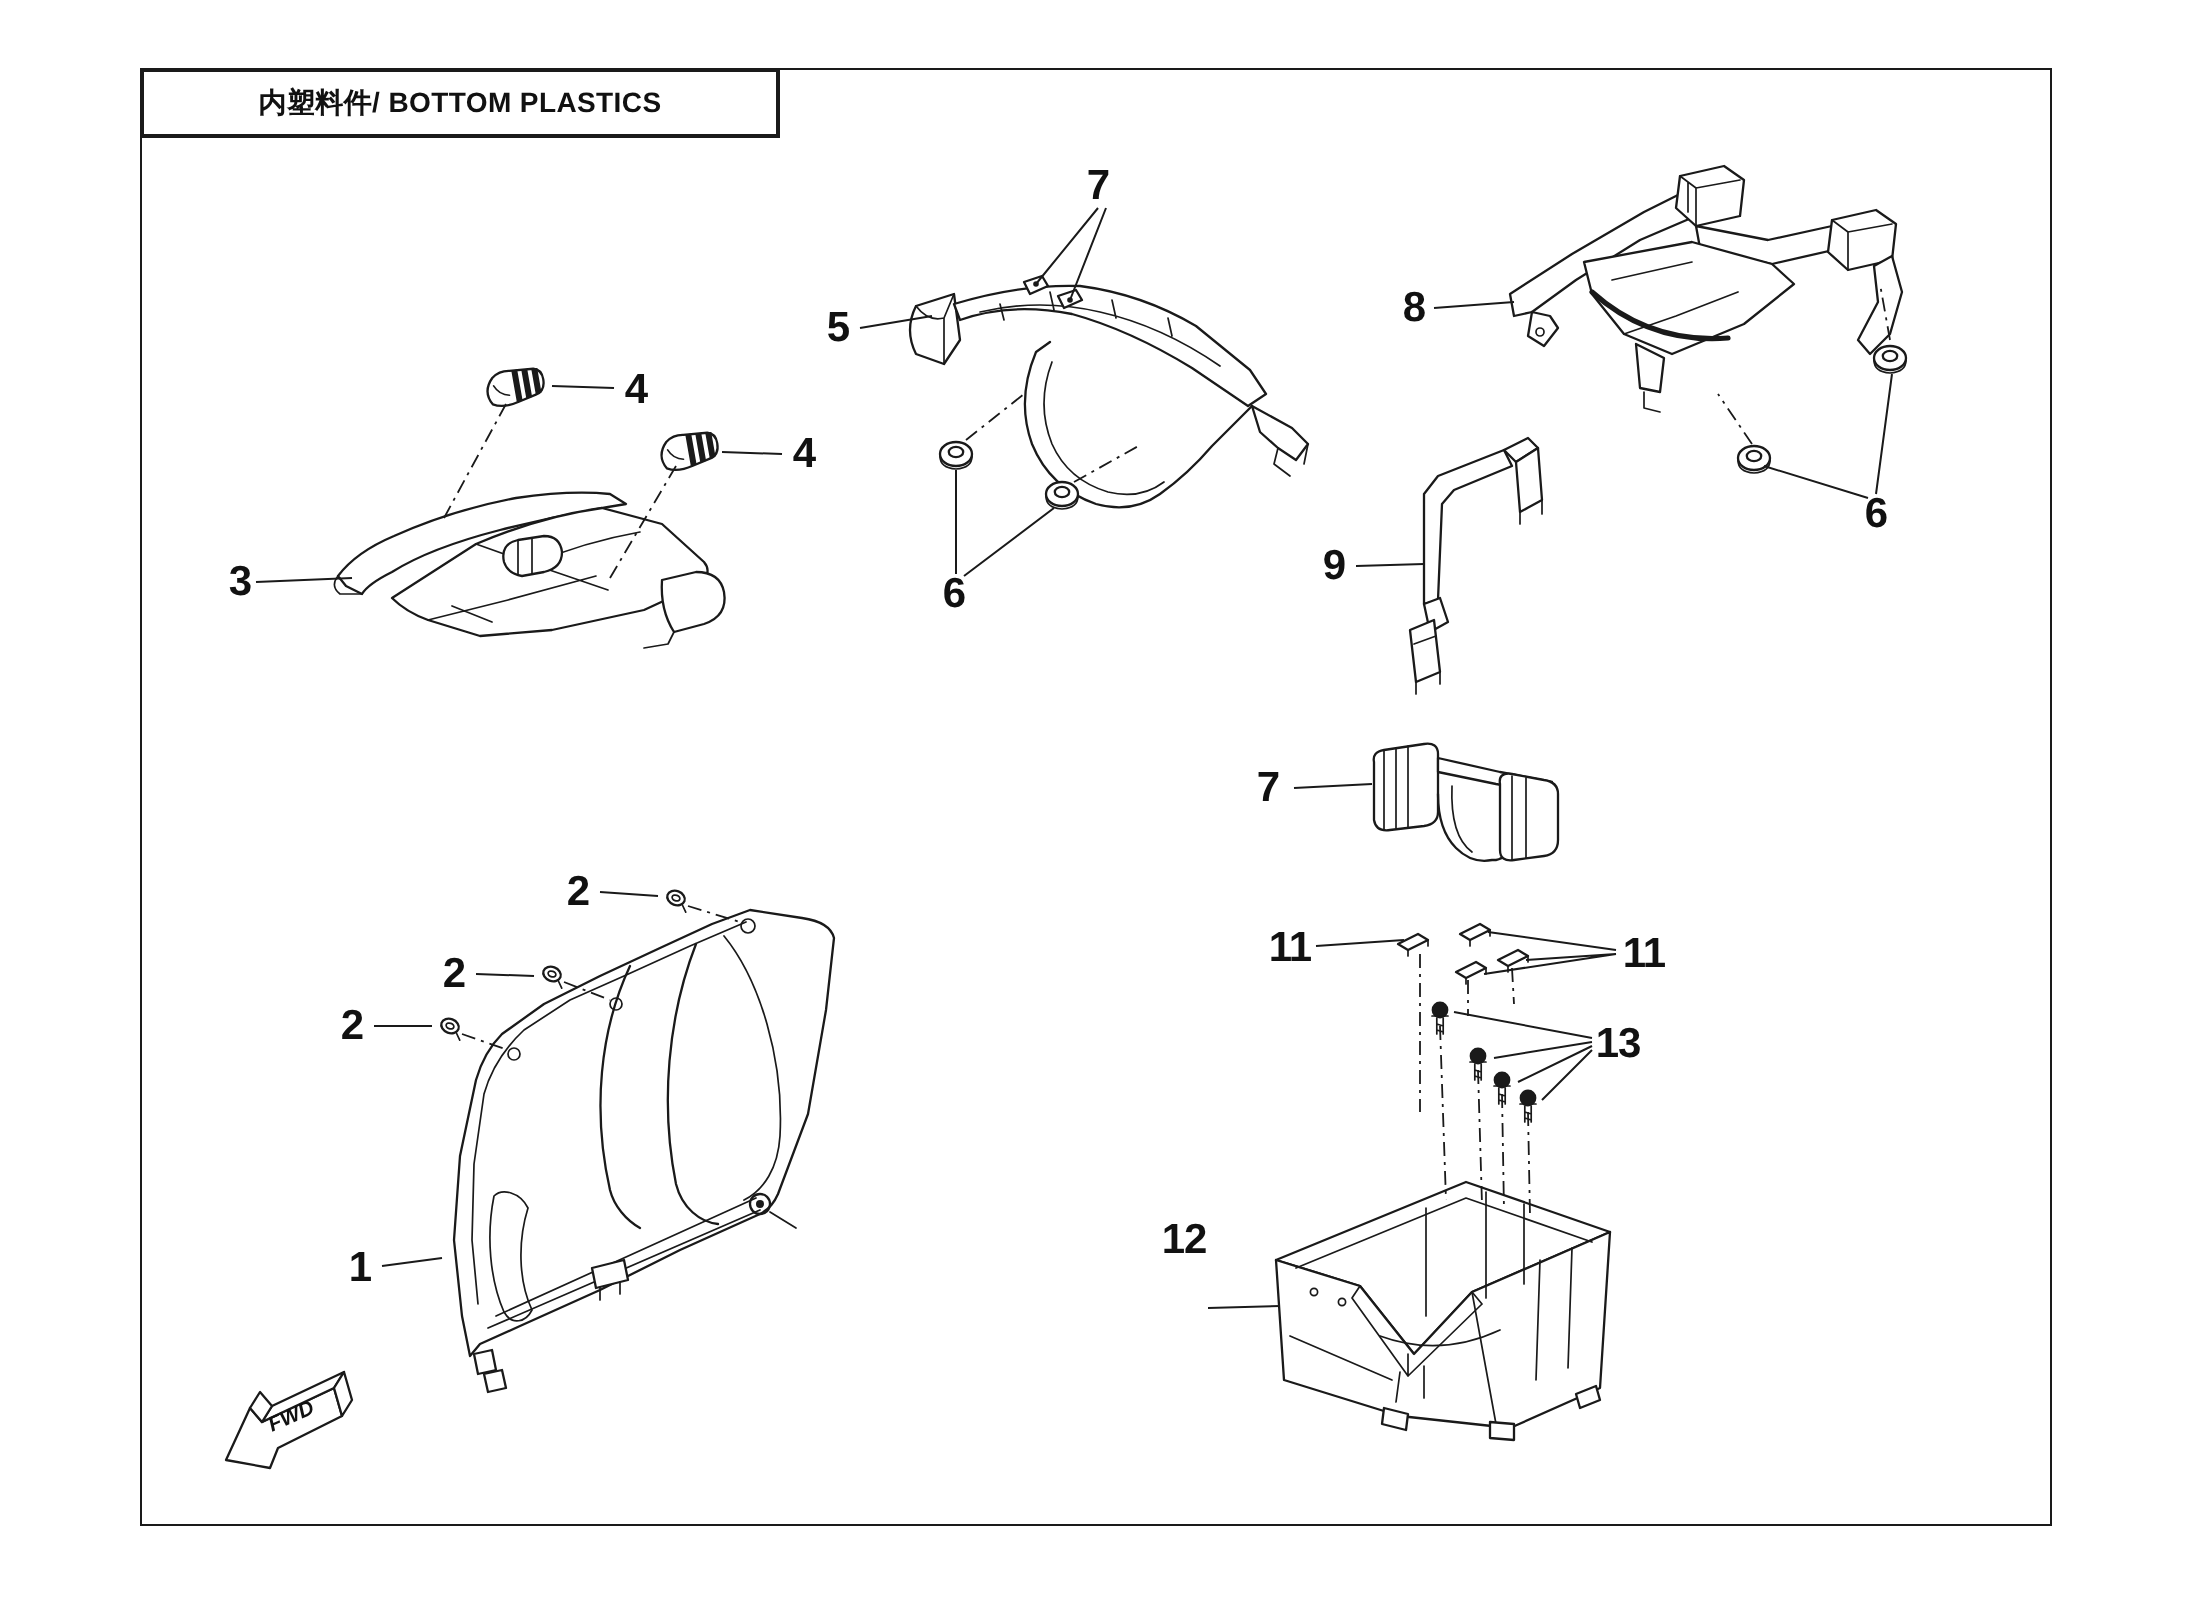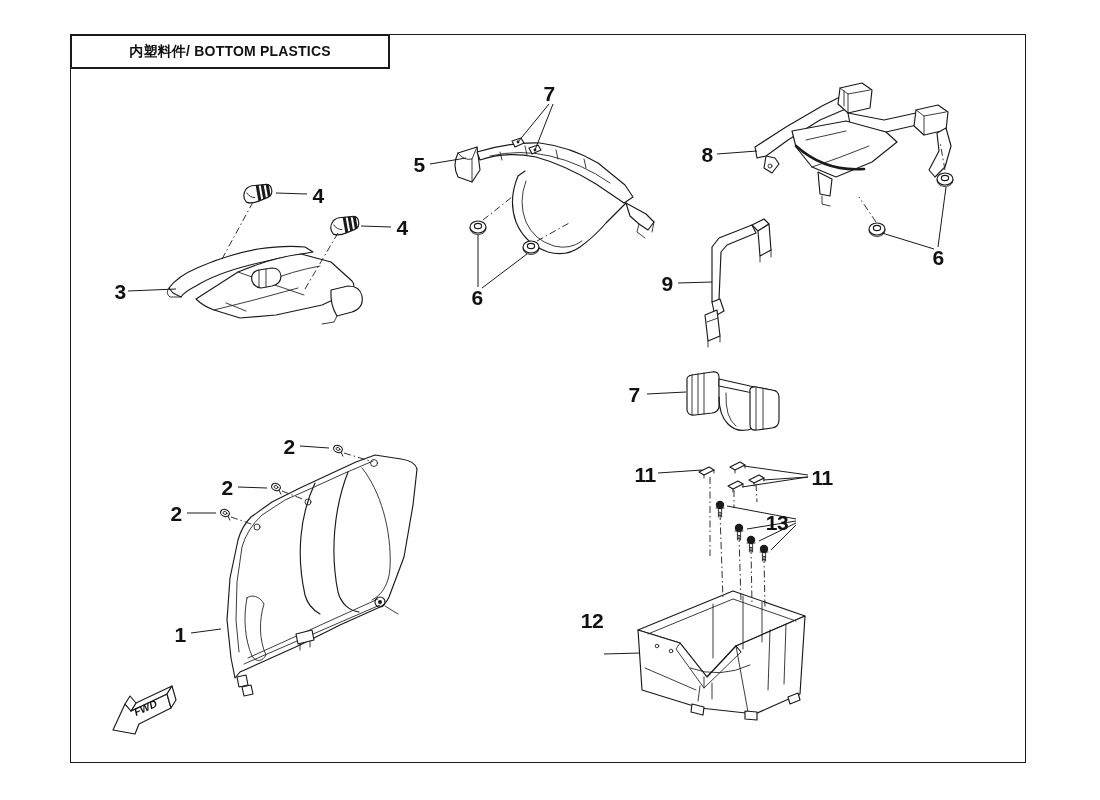--- a/index.html
+++ b/index.html
@@ -271,21 +271,21 @@
     <div class="part-label" style="left:707px;top:154px">8</div>
     <div class="part-label" style="left:318px;top:195px">4</div>
     <div class="part-label" style="left:402px;top:227px">4</div>
     <div class="part-label" style="left:120px;top:291px">3</div>
     <div class="part-label" style="left:477px;top:297px">6</div>
     <div class="part-label" style="left:667px;top:283px">9</div>
     <div class="part-label" style="left:938px;top:257px">6</div>
     <div class="part-label" style="left:634px;top:394px">7</div>
     <div class="part-label" style="left:645px;top:474px">11</div>
     <div class="part-label" style="left:822px;top:477px">11</div>
-    <div class="part-label" style="left:777px;top:522px">13</div>
+    <div class="part-label" style="left:809px;top:522px">13</div>
     <div class="part-label" style="left:289px;top:446px">2</div>
     <div class="part-label" style="left:227px;top:487px">2</div>
     <div class="part-label" style="left:176px;top:513px">2</div>
     <div class="part-label" style="left:180px;top:634px">1</div>
     <div class="part-label" style="left:592px;top:620px">12</div>
   </div>
 
 </div>
 
 </body></html>

